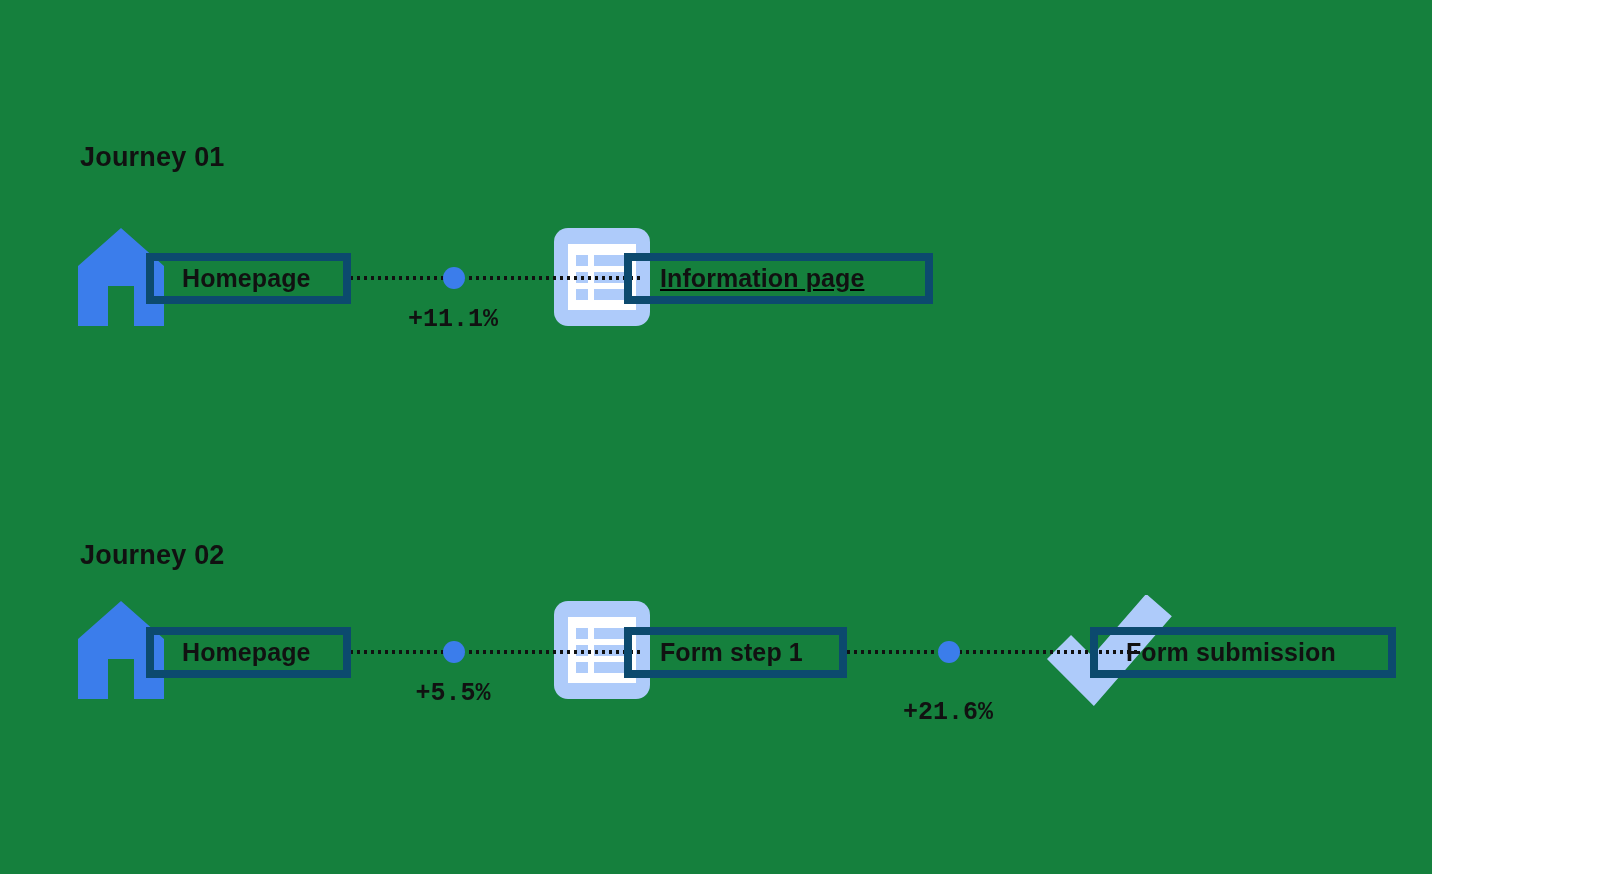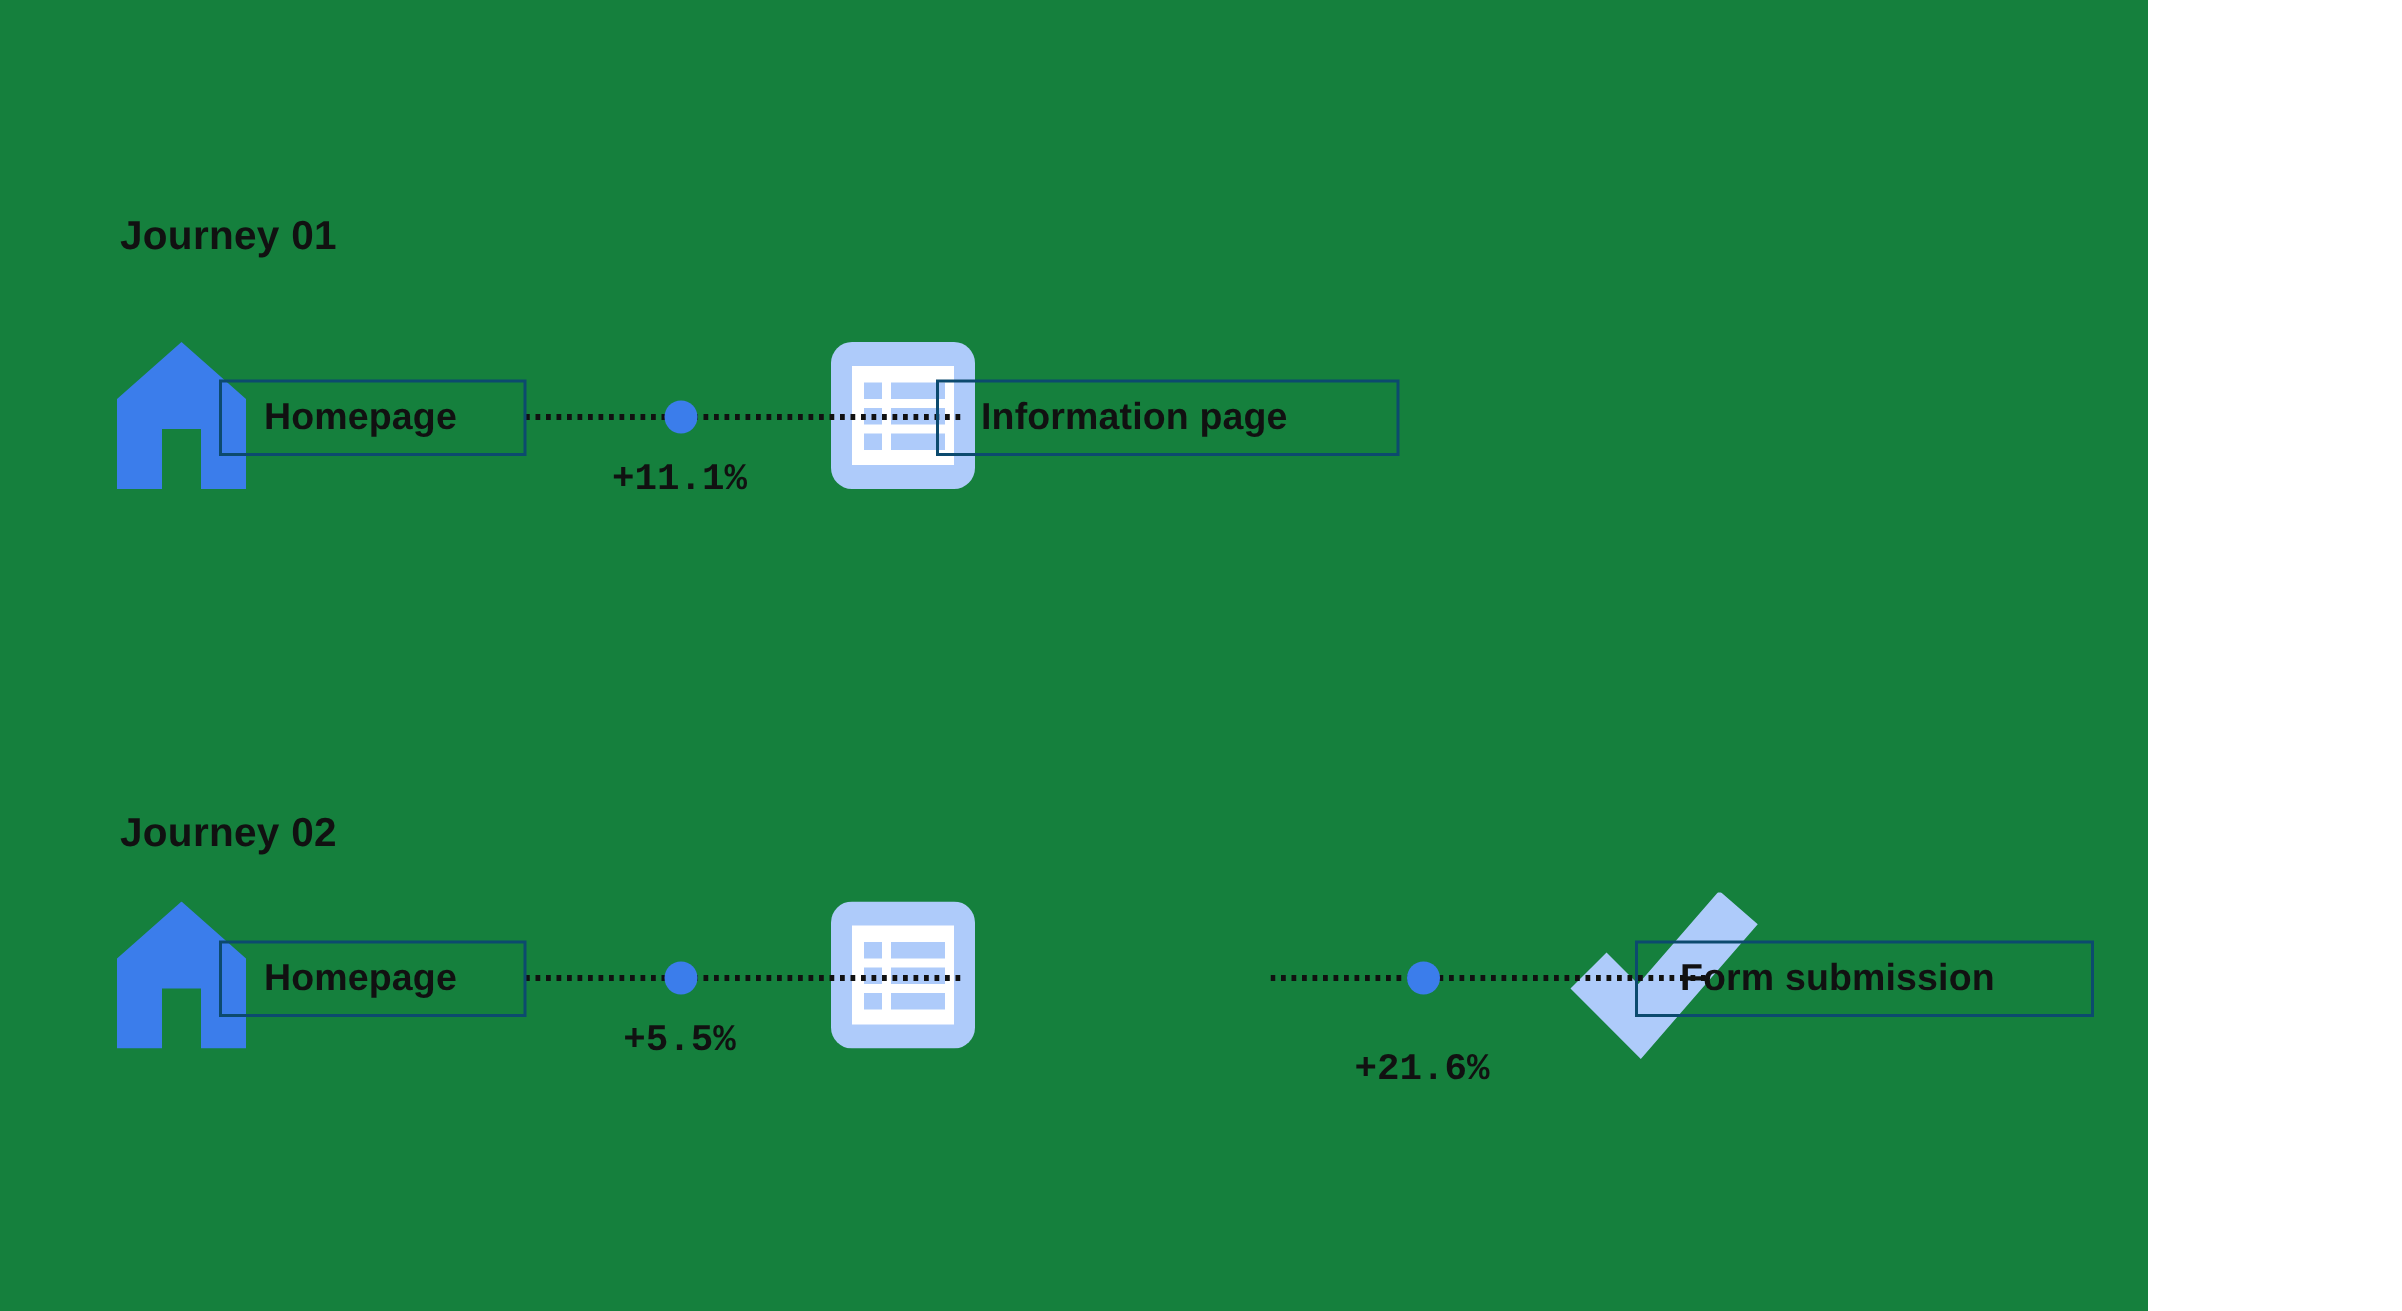--- a/index.html
+++ b/index.html
@@ -26,21 +26,21 @@
     font-weight: 700;
     color: #111111;
     letter-spacing: 0.2px;
     white-space: nowrap;
   }
 
   
   .node-box {
     position: absolute;
     box-sizing: border-box;
-    border: 2px solid #0c4a6e;
+    border: 8px solid #0c4a6e;
     background: transparent;
     display: flex;
     align-items: center;
     z-index: 6;
   }
   .node-box .node-label {
     font-size: 25px;
     font-weight: 700;
     color: #111111;
     white-space: nowrap;
@@ -118,21 +118,21 @@
       <rect x="40" y="44" width="36" height="11" fill="#AECBFA"></rect>
       <rect x="22" y="61" width="12" height="11" fill="#AECBFA"></rect>
       <rect x="40" y="61" width="36" height="11" fill="#AECBFA"></rect>
     </svg>
   </div>
 
   <div class="node-box" style="left:146px; top:253px; width:205px; height:51px;">
     <span class="node-label">Homepage</span>
   </div>
 
-  <div class="node-box" style="left:624px; top:253px; width:309px; height:51px;">
+  <div class="node-box" style="left:624px; top:253px; width:309px; height:51px;text-decoration:underline;">
     <span class="node-label">Information page</span>
   </div>
 
   <div class="journey-title" style="left:80px; top:540px;text-align:right;">Journey 02</div>
 
   <div class="icon icon-home" style="left:78px; top:601px;">
     <svg width="86" height="98" viewBox="0 0 86 98" aria-hidden="true">
       <path d="M43 0 L86 38 L86 98 L56 98 L56 58 L30 58 L30 98 L0 98 L0 38 Z" fill="#3B7DEB"></path>
     </svg>
   </div>
@@ -161,18 +161,21 @@
   <div class="icon icon-check" style="left:1046px; top:595px;">
     <svg width="130" height="117" viewBox="0 0 130 117" aria-hidden="true">
       <path d="M13 52 L47 86 L113 10" fill="none" stroke="#AECBFA" stroke-width="34" stroke-linecap="butt" stroke-linejoin="miter"></path>
     </svg>
   </div>
 
   <div class="node-box" style="left:146px; top:627px; width:205px; height:51px;">
     <span class="node-label">Homepage</span>
   </div>
 
+  <div class="node-box" style="left:624px; top:627px; width:223px; height:51px;">
+    <span class="node-label">Form step 1</span>
+  </div>
 
   <div class="node-box" style="left:1090px; top:627px; width:306px; height:51px;">
     <span class="node-label">Form submission</span>
   </div>
 
 </div>
 
 </body></html>

